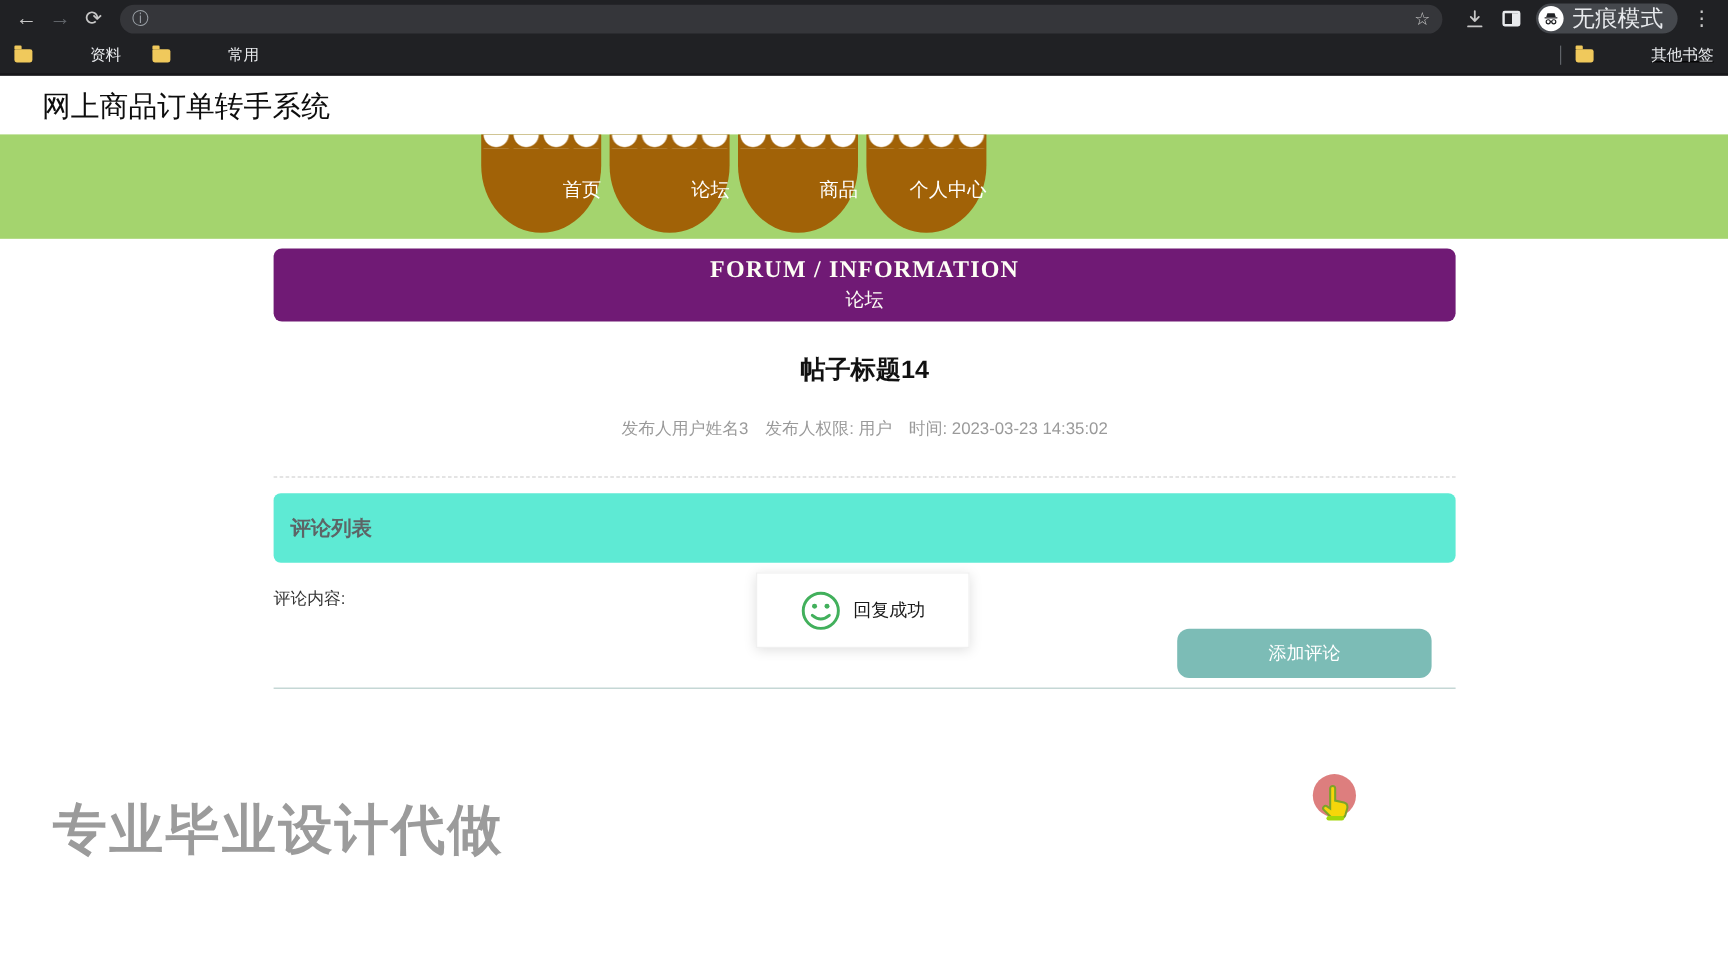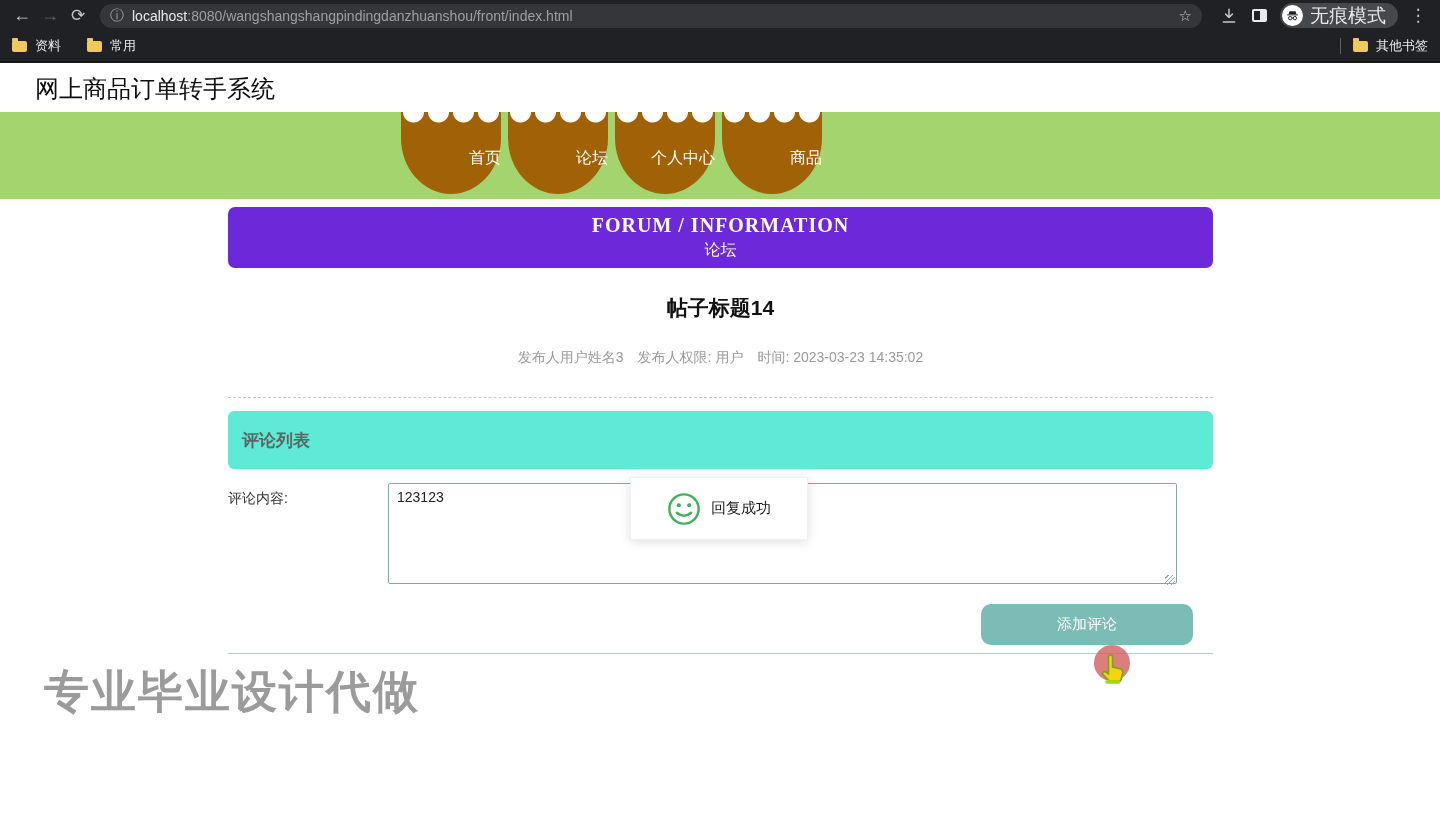--- a/index.html
+++ b/index.html
@@ -24,44 +24,44 @@
   .tb-icon { width:30px; display:flex; align-items:center; justify-content:center; }
   .panel-box { width:15px; height:13px; border:2px solid #e8eaed; border-radius:2px; position:relative; }
   .panel-box::after { content:''; position:absolute; top:0; right:0; bottom:0; width:5px; background:#e8eaed; }
   .incog { display:flex; align-items:center; background:#45484d; border-radius:13px;
            height:25px; padding:0 12px 0 2px; margin:0 6px; }
   .incog-circle { width:21px; height:21px; border-radius:50%; background:#fff;
                   display:flex; align-items:center; justify-content:center; margin-right:7px; }
   .incog-label { color:#e8eaed; font-size:19px; white-space:nowrap; }
   .dots { color:#c7c7c7; font-size:17px; letter-spacing:0; }
   .bookmarks { height:30px; display:flex; align-items:center; padding:0 12px; }
-  .bm-item { display:flex; align-items:center; margin-right:26px; cursor:pointer; }
+  .bm-item { display:flex; align-items:center; margin-right:26px; cursor:pointer;gap:40px; }
   .folder { width:15px; height:11px; background:#f0c95c; border-radius:1px 2px 2px 2px; position:relative; margin-right:8px; }
   .folder::before { content:''; position:absolute; top:-3px; left:0; width:6px; height:3px;
                     background:#f0c95c; border-radius:1px 1px 0 0; }
   .bm-label { color:#e8eaed; font-size:13px; }
-  .bm-right { margin-left:auto; display:flex; align-items:center; }
+  .bm-right { margin-left:auto; display:flex; align-items:center;text-decoration:underline; }
   .bm-sep { width:1px; height:16px; background:#5f6368; margin-right:12px; }
 
   
   .site-header { position:absolute; top:63px; left:0; width:1440px; height:49px; background:#fff; }
   .site-title { position:absolute; left:35px; top:10px; font-size:24px; color:#0d0d0d; font-weight:500; }
 
   .navbar { position:absolute; top:112px; left:0; width:1440px; height:87px; background:#a4d46e; }
   .nav-row { position:absolute; left:401px; top:0; display:flex; }
   .nav-item { width:100px; height:82px; margin-right:7px; background:#a16207;
               border-radius:0 0 50px 50px / 0 0 56px 56px; position:relative;
               display:flex; align-items:center; justify-content:flex-end; cursor:pointer; }
   .nav-item::before { content:''; position:absolute; top:0; left:0; right:0; height:12px;
      background-image:radial-gradient(circle 11px at 12.5px 0px, #fff 10px, rgba(0,0,0,0) 11px);
      background-size:25px 12px; background-repeat:repeat-x; }
   .nav-label { color:#fff; font-size:16px; margin-top:10px; }
 
   .main { position:absolute; left:228px; top:207px; width:985px; }
-  .banner { height:61px; background:#6d28d9; border-radius:7px; text-align:center;
+  .banner { height:61px; background:#701a75; border-radius:7px; text-align:center;
             display:flex; flex-direction:column; justify-content:center; }
   .banner-en { font-family:"Liberation Serif","DejaVu Serif",serif; color:#fdfdf5;
                font-size:20px; letter-spacing:1px; font-weight:700; }
   .banner-cn { color:#fdfdf5; font-size:16px; margin-top:3px; }
 
   .post-head { border-bottom:1px dashed #c9c9c9; padding-bottom:30px; }
   .post-title { text-align:center; margin-top:26px; font-size:21px; font-weight:700; color:#111; }
   .post-meta { text-align:center; margin-top:27px; font-size:14px; color:#9a9a9a; }
   .post-meta span { margin:0 7px; }
   .post-content { margin-top:34px; font-size:15px; color:#333; }
@@ -105,21 +105,20 @@
 </head>
 <body>
 
 <div class="chrome">
   <div class="toolbar">
     <div class="nav-btn">←</div>
     <div class="nav-btn disabled">→</div>
     <div class="nav-btn reload">⟳</div>
     <div class="urlbar">
       <span class="info-i">ⓘ</span>
-      <span class="url"><span class="host">localhost</span><span class="rest">:8080/wangshangshangpindingdanzhuanshou/front/index.html</span></span>
       <span class="star">☆</span>
     </div>
     <div class="tb-icon">
       <svg width="18" height="18" viewBox="0 0 24 24">
           <path d="M12 3v11m0 0l-4.5-4.5M12 14l4.5-4.5M4.5 20h15" stroke="#c7c7c7" stroke-width="2" fill="none" stroke-linecap="round"></path>
         </svg>
     </div>
     <div class="tb-icon">
         <div class="panel-box"></div>
       </div>
@@ -162,24 +161,24 @@
 
 <div class="navbar">
   <div class="nav-row">
     <div class="nav-item">
         <span class="nav-label">首页</span>
       </div>
     <div class="nav-item">
         <span class="nav-label">论坛</span>
       </div>
     <div class="nav-item">
+        <span class="nav-label">商品</span>
+      </div>
+    <div class="nav-item">
         <span class="nav-label">个人中心</span>
-      </div>
-    <div class="nav-item">
-        <span class="nav-label">商品</span>
       </div>
   </div>
 </div>
 
 <div class="main">
   <div class="banner">
     <div class="banner-en">FORUM / INFORMATION</div>
     <div class="banner-cn">论坛</div>
   </div>
 
@@ -190,24 +189,20 @@
     </div>
   </div>
 
 
   <div class="comments-bar">
     <span class="comments-title">评论列表</span>
   </div>
 
   <div class="comment-form">
     <div class="form-label">评论内容:</div>
-    <div class="ta-wrap">
-      <textarea class="comment-textarea" style="">123123</textarea>
-      <div class="ta-grip"></div>
-    </div>
   </div>
 
   <div class="submit-row">
     <button class="submit-btn">添加评论</button>
   </div>
 
   <div class="bottom-divider"></div>
 </div>
 
 <div class="toast">

